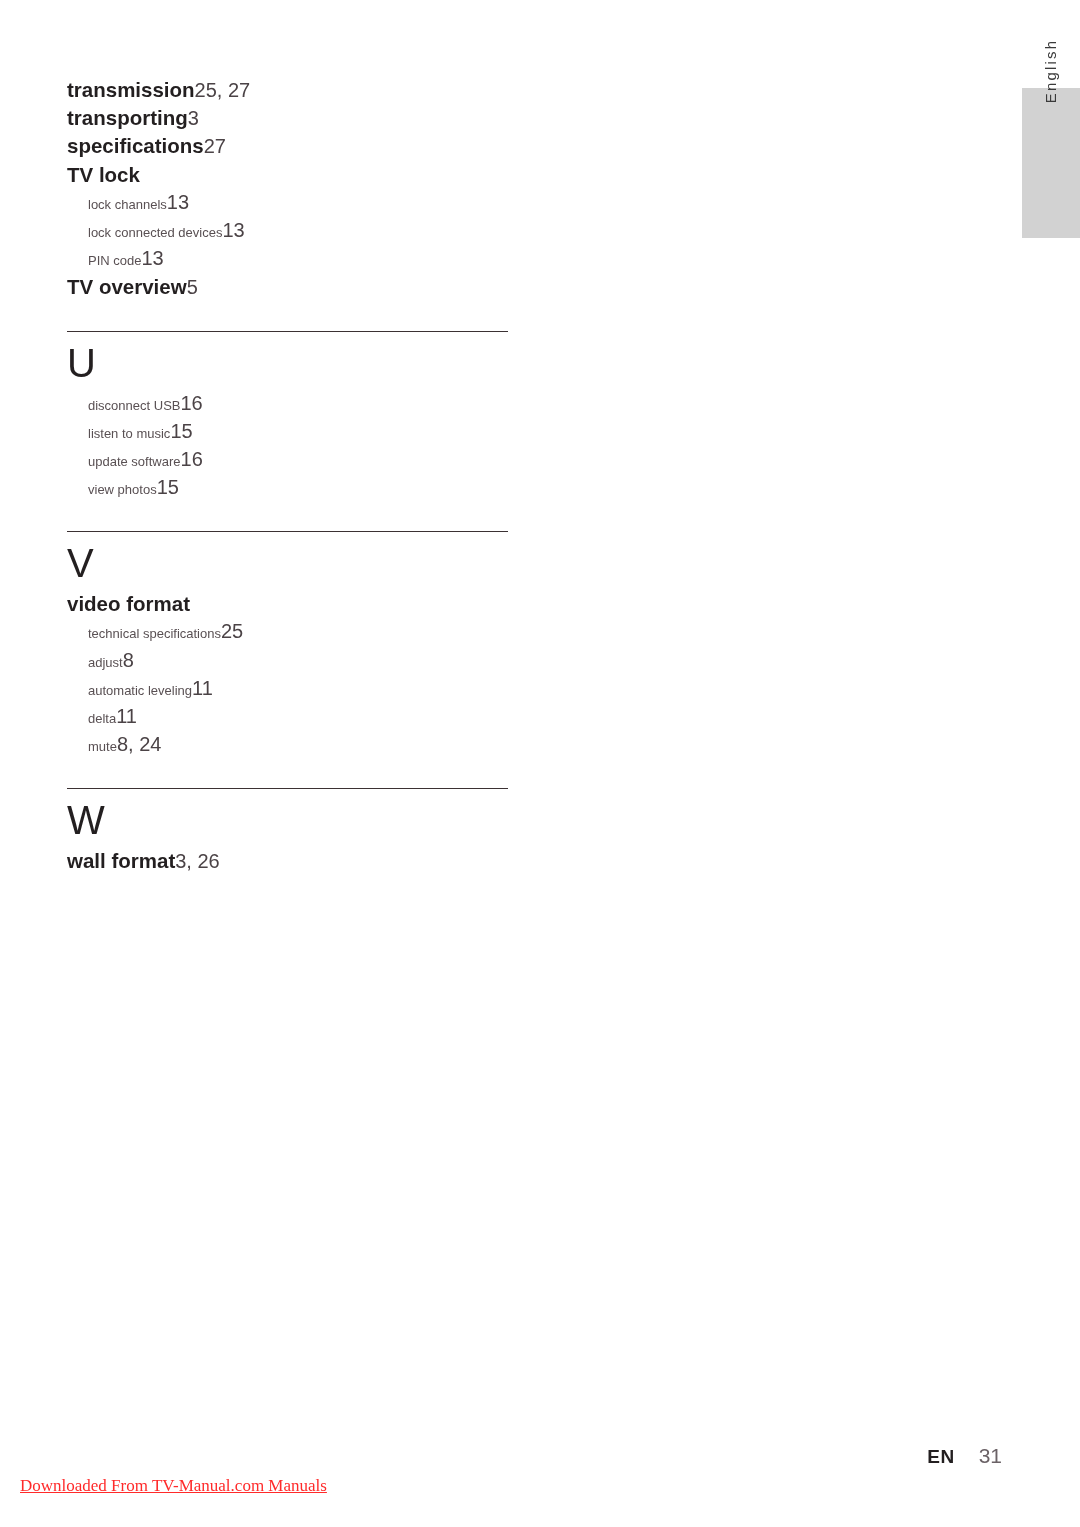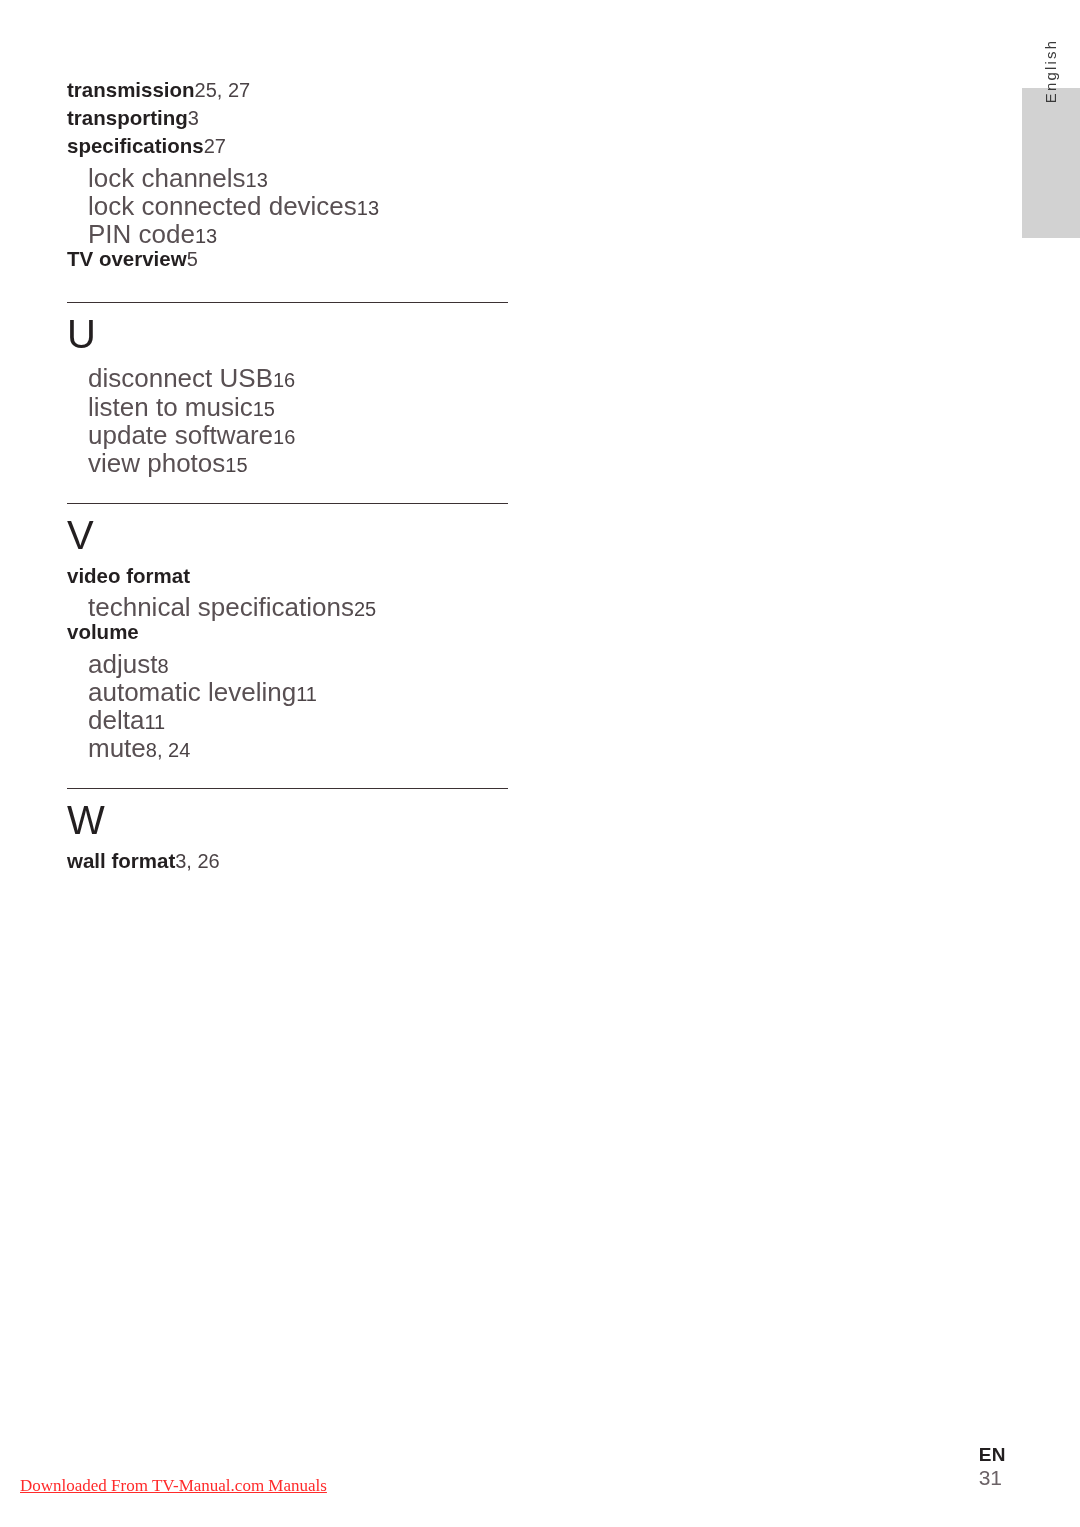--- a/index.html
+++ b/index.html
@@ -67,21 +67,21 @@
   .entry.level-main .term {
     font-size: 20.5px;
     font-weight: 700;
     color: #231f20;
   }
   
   .entry.level-sub {
     padding-left: 21px;
   }
   .entry.level-sub .term {
-    font-size: 26px;
+    font-size: 13px;
     font-weight: 400;
     color: #595053;
   }
 
   
   .letter-group {
     margin-top: 27px;
   }
   .group-rule {
     border: 0;
@@ -99,21 +99,20 @@
     letter-spacing: 0px;
   }
 
   
   .footer-page {
     position: absolute;
     right: 78px;
     top: 1444px;
     display: flex;
     align-items: baseline;
-    flex-direction: column;
   }
   .footer-lang {
     font-size: 19px;
     font-weight: 700;
     color: #231f20;
     letter-spacing: 0.5px;
   }
   .footer-num {
     font-size: 21px;
     font-weight: 400;
@@ -149,20 +148,24 @@
         <span class="page">25, 27</span>
       </div>
       <div class="entry level-main">
         <span class="term">transporting</span>
         <span class="page">3</span>
       </div>
       <div class="entry level-main">
         <span class="term">specifications</span>
         <span class="page">27</span>
       </div>
+      <div class="entry level-main">
+        <span class="term">TV lock</span>
+        <span class="page"></span>
+      </div>
       <div class="entry level-sub">
         <span class="term">lock channels</span>
         <span class="page">13</span>
       </div>
       <div class="entry level-sub">
         <span class="term">lock connected devices</span>
         <span class="page">13</span>
       </div>
       <div class="entry level-sub">
         <span class="term">PIN code</span>
@@ -199,24 +202,20 @@
         <hr class="group-rule">
         <div class="group-letter">V</div>
         <div class="entry level-main">
           <span class="term">video format</span>
           <span class="page"></span>
         </div>
         <div class="entry level-sub">
           <span class="term">technical specifications</span>
           <span class="page">25</span>
         </div>
-        <div class="entry level-main">
-          <span class="term">volume</span>
-          <span class="page"></span>
-        </div>
         <div class="entry level-sub">
           <span class="term">adjust</span>
           <span class="page">8</span>
         </div>
         <div class="entry level-sub">
           <span class="term">automatic leveling</span>
           <span class="page">11</span>
         </div>
         <div class="entry level-sub">
           <span class="term">delta</span>

